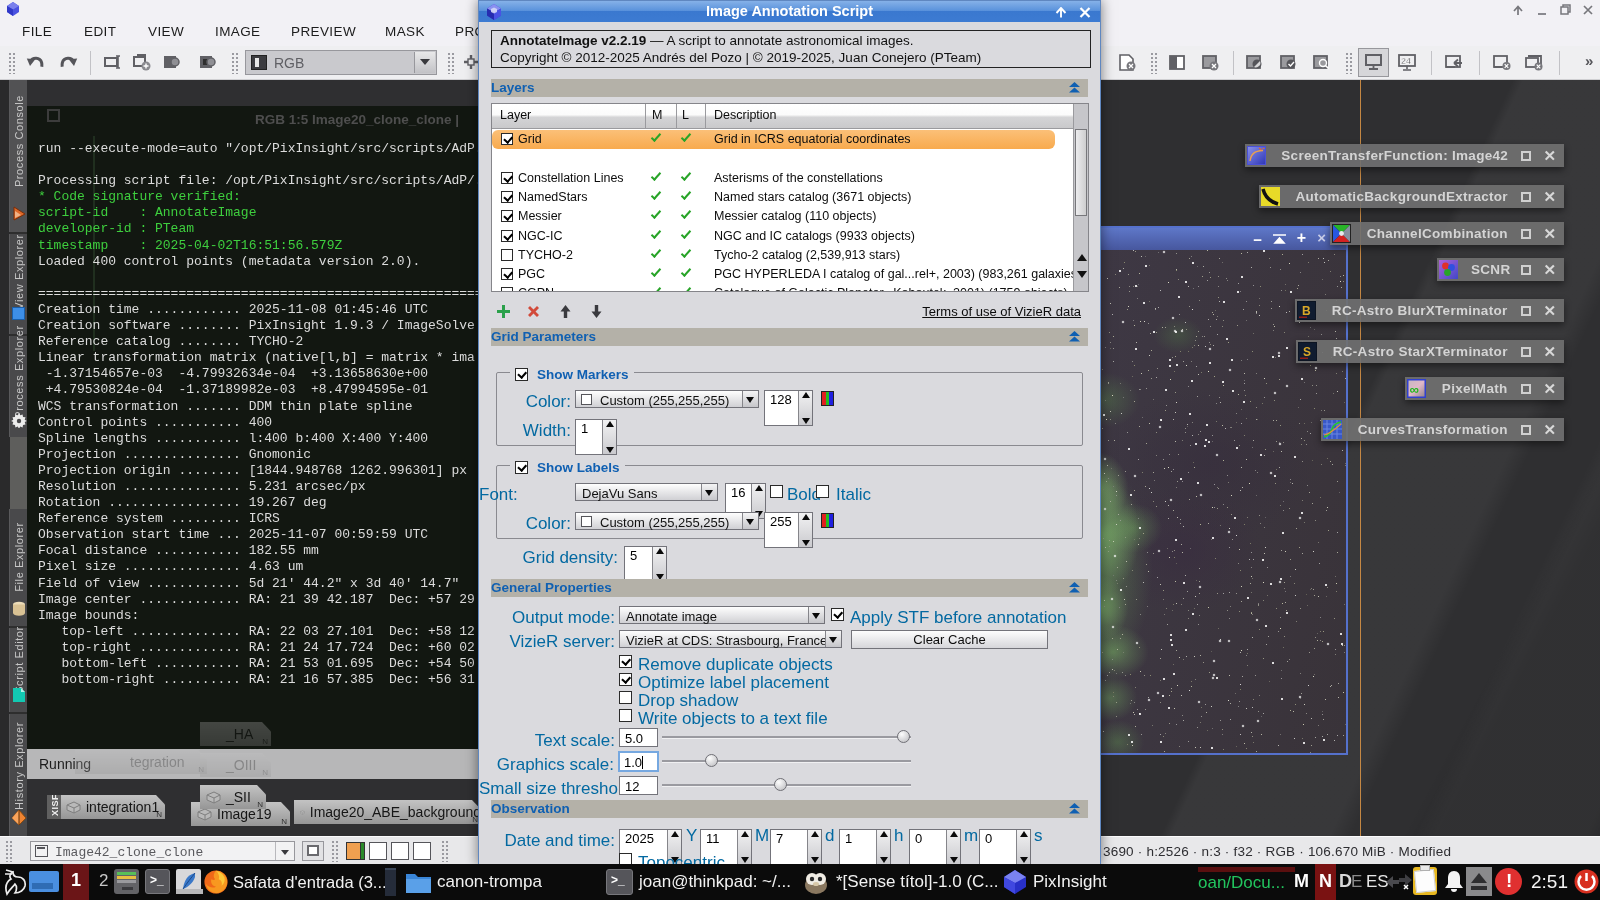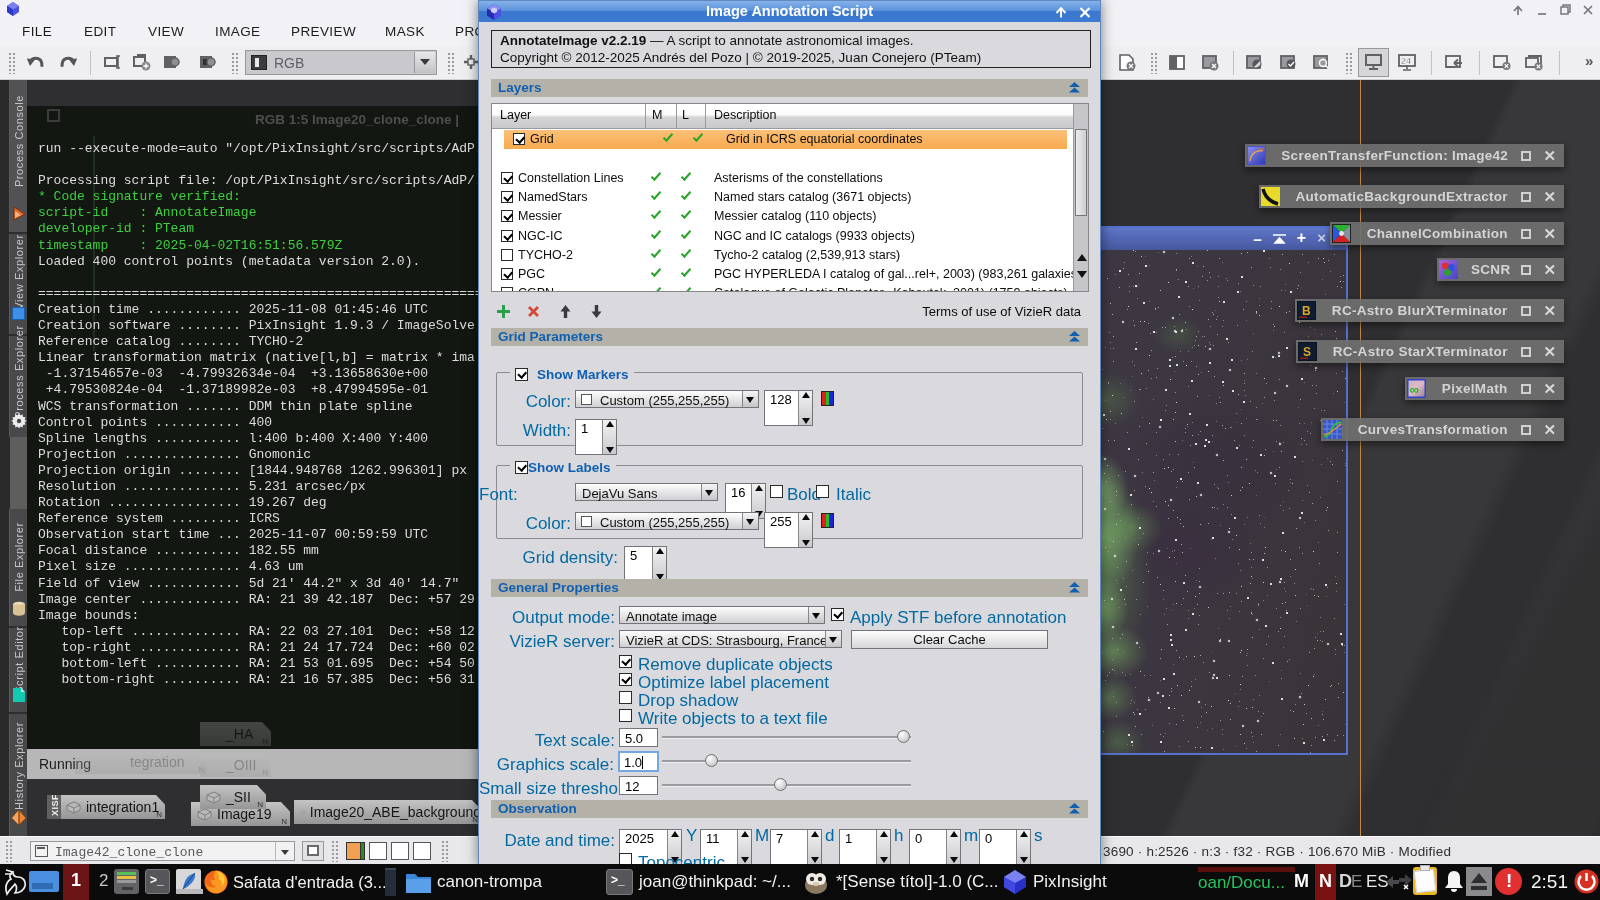--- a/index.html
+++ b/index.html
@@ -38,21 +38,21 @@
 .itab .cube{width:15px;height:13px;margin:0 5px 0 6px}
 .itab .nn{position:absolute;right:3px;bottom:0px;font-size:8px;color:#333}
 
 #statusbar{left:0;top:836px;width:1600px;height:28px;background:#e8e8ea;border-top:1px solid #fbfbfc}
 #statusbar .mono{font-family:"Liberation Mono",monospace}
 
 #taskbar{left:0;top:864px;width:1600px;height:36px;background:#0b0b0b;color:#efefef;font-size:16px}
 
 #dlg{left:478px;top:0;width:623px;height:866px;background:#dadade;border:1px solid #5f87c0;box-shadow:0 0 12px rgba(0,0,0,.5)}
 #dlgtitle{left:0;top:0;width:621px;height:21px;background:linear-gradient(#85b1e8 0%,#5b93dc 45%,#3a78cf 50%,#3d7bd2 100%);color:#fff;font-weight:bold;font-size:14.5px;text-align:center;line-height:21px}
-.sect{position:absolute;left:12px;width:597px;height:18px;background:#b4b1a8;color:#1060b2;font-weight:bold;font-size:13.5px;line-height:18px;padding-left:7px}
+.sect{position:absolute;left:12px;width:597px;height:18px;background:#b4b1a8;color:#1060b2;font-weight:bold;font-size:13.5px;line-height:18px;}
 .lbl{position:absolute;font-size:17px;color:#0369a1;white-space:nowrap}
 .combo{position:absolute;height:18px;background:linear-gradient(#fefefe,#d0d0d4);border:1px solid #73737a;font-size:13px;color:#101010}
 .combo .ct{position:absolute;left:6px;top:1px;line-height:15px;white-space:nowrap}
 .combo .ab{position:absolute;right:0;top:0;bottom:0;width:16px;border-left:1px solid #85858a;background:linear-gradient(#f4f4f5,#c6c6ca)}
 .combo .ab:after{content:"";position:absolute;left:3px;top:5.5px;border-left:4.5px solid transparent;border-right:4.5px solid transparent;border-top:6px solid #0a0a0a}
 .spin{position:absolute;height:36px;background:#fff;border:1px solid #73737a;font-size:13px;color:#000}
 .spin .sv{position:absolute;left:5px;top:1px;line-height:15px}
 .spin .sb{position:absolute;right:0;top:0;bottom:0;width:14px;background:linear-gradient(#f2f2f3,#cacace);border-left:1px solid #85858a}
 .spin .sb:before{content:"";position:absolute;left:2.5px;top:1px;border-left:4px solid transparent;border-right:4px solid transparent;border-bottom:6px solid #0a0a0a}
 .spin .sb:after{content:"";position:absolute;left:2.5px;bottom:1px;border-left:4px solid transparent;border-right:4px solid transparent;border-top:6px solid #0a0a0a}
@@ -515,21 +515,21 @@
 <div class="abs" id="laytbl" style="left:12px;top:102px;width:598px;height:189px;background:#fff;border:1px solid #85858a;font-size:12.5px;color:#0c0c0c;overflow:hidden">
   <div style="position:absolute;left:0;top:0;width:596px;height:25px;background:linear-gradient(#ffffff,#fbfbfb 45%,#d4d4d6 55%,#c9c9cb);border-bottom:1px solid #9a9a9e">
     <span style="position:absolute;left:8px;top:4px">Layer</span>
         <span style="position:absolute;left:160px;top:4px">M</span>
         <span style="position:absolute;left:190px;top:4px">L</span>
         <span style="position:absolute;left:222px;top:4px">Description</span>
     <i style="position:absolute;left:153px;top:0;width:1px;height:25px;background:#9a9a9e"></i>
         <i style="position:absolute;left:184px;top:0;width:1px;height:25px;background:#9a9a9e"></i>
         <i style="position:absolute;left:213px;top:0;width:1px;height:25px;background:#9a9a9e"></i>
   </div>
-  <div style="position:absolute;left:12px;top:26.0px;width:563px;height:19.3px;background:linear-gradient(#fbc078,#f8aa4e);white-space:nowrap;overflow:hidden;">
+  <div style="position:absolute;left:0;top:26.0px;width:563px;height:19.3px;background:linear-gradient(#fbc078,#f8aa4e);white-space:nowrap;overflow:hidden;border-radius:6px;">
         <span class="cb ck" style="left:9px;top:3px;width:12px;height:12px"></span>
         <span style="position:absolute;left:26px;top:2px">Grid</span>
         <span class="vck" style="left:159px;top:4px"></span>
         <span class="vck" style="left:189px;top:4px"></span>
         <span style="position:absolute;left:222px;top:2px">Grid in ICRS equatorial coordinates</span>
       </div>
   <div style="position:absolute;left:0;top:64.6px;width:583px;height:19.3px;white-space:nowrap;overflow:hidden;">
         <span class="cb ck" style="left:9px;top:3px;width:12px;height:12px"></span>
         <span style="position:absolute;left:26px;top:2px">Constellation Lines</span>
         <span class="vck" style="left:159px;top:4px"></span>
@@ -594,21 +594,21 @@
     </svg>
 <svg class="abs" style="left:47px;top:303px" width="15" height="15" viewBox="0 0 15 15">
       <path d="M2 4 L4 2 L7.5 5.5 L11 2 L13 4 L9.5 7.5 L13 11 L11 13 L7.5 9.5 L4 13 L2 11 L5.5 7.5 Z" fill="#d24a3a"></path>
     </svg>
 <svg class="abs" style="left:80px;top:303px" width="13" height="15" viewBox="0 0 13 15">
       <path d="M6.5 1 L11.5 7.5 L8.2 7.5 L8.2 14 L4.8 14 L4.8 7.5 L1.5 7.5 Z" fill="#3a3a3e"></path>
     </svg>
 <svg class="abs" style="left:111px;top:303px" width="13" height="15" viewBox="0 0 13 15">
       <path d="M6.5 14 L11.5 7.5 L8.2 7.5 L8.2 1 L4.8 1 L4.8 7.5 L1.5 7.5 Z" fill="#3a3a3e"></path>
     </svg>
-<span class="abs" style="right:19px;top:303px;font-size:13px;color:#0c0c0c;">Terms of use of VizieR data</span>
+<span class="abs" style="right:19px;top:303px;font-size:13px;color:#0c0c0c;text-decoration:underline">Terms of use of VizieR data</span>
 
 <div class="sect" style="top:327px">Grid Parameters<svg class="gticon" width="13" height="12" viewBox="0 0 13 12">
         <path d="M6.5 0 L12 5 L1 5 Z M6.5 5.5 L12 10.5 L1 10.5 Z" fill="#1060b2"></path>
       </svg></div>
 <div class="gbox" style="left:17px;top:371px;width:587px;height:74px"></div>
 <div class="abs" style="left:31px;top:364px;background:#dadade;padding:0 5px"><span class="cb ck" style="position:relative;display:inline-block;vertical-align:-2px"></span><b style="color:#1060b2;font-size:13.5px;margin-left:9px">Show Markers</b></div>
 <span class="lbl" style="left:0;top:391px;width:92px;text-align:right">Color:</span>
 <div class="combo" style="left:96px;top:389px;width:184px">
       <span style="position:absolute;left:5px;top:3px;width:11px;height:11px;background:#fff;border:1px solid #55555a"></span>
       <span class="ct" style="left:24px;top:2px">Custom (255,255,255)</span>
@@ -618,21 +618,21 @@
       <span class="sv">128</span>
       <span class="sb"></span>
     </div>
 <div class="abs" style="left:342px;top:390px;width:13px;height:15px;border:1px solid #222;background:linear-gradient(90deg,#e02020 33%,#20c020 33%,#20c020 66%,#2020e0 66%)"></div>
 <span class="lbl" style="left:0;top:420px;width:92px;text-align:right">Width:</span>
 <div class="spin" style="left:96px;top:418px;width:42px">
       <span class="sv">1</span>
       <span class="sb"></span>
     </div>
 <div class="gbox" style="left:17px;top:464px;width:587px;height:74px"></div>
-<div class="abs" style="left:31px;top:457px;background:#dadade;padding:0 5px"><span class="cb ck" style="position:relative;display:inline-block;vertical-align:-2px"></span><b style="color:#1060b2;font-size:13.5px;">Show Labels</b></div>
+<div class="abs" style="left:31px;top:457px;background:#dadade;padding:0 5px"><span class="cb ck" style="position:relative;display:inline-block;vertical-align:-2px"></span><b style="color:#1060b2;font-size:13.5px;margin-left:9px">Show Labels</b></div>
 <span class="lbl" style="left:0;top:484px;width:92px;">Font:</span>
 <div class="combo" style="left:96px;top:482px;width:143px">
       <span class="ct" style="top:2px">DejaVu Sans</span>
       <span class="ab"></span>
     </div>
 <div class="spin" style="left:246px;top:482px;width:41px">
       <span class="sv">16</span>
       <span class="sb"></span>
     </div>
 <span class="cb" style="left:291px;top:484px"></span>

